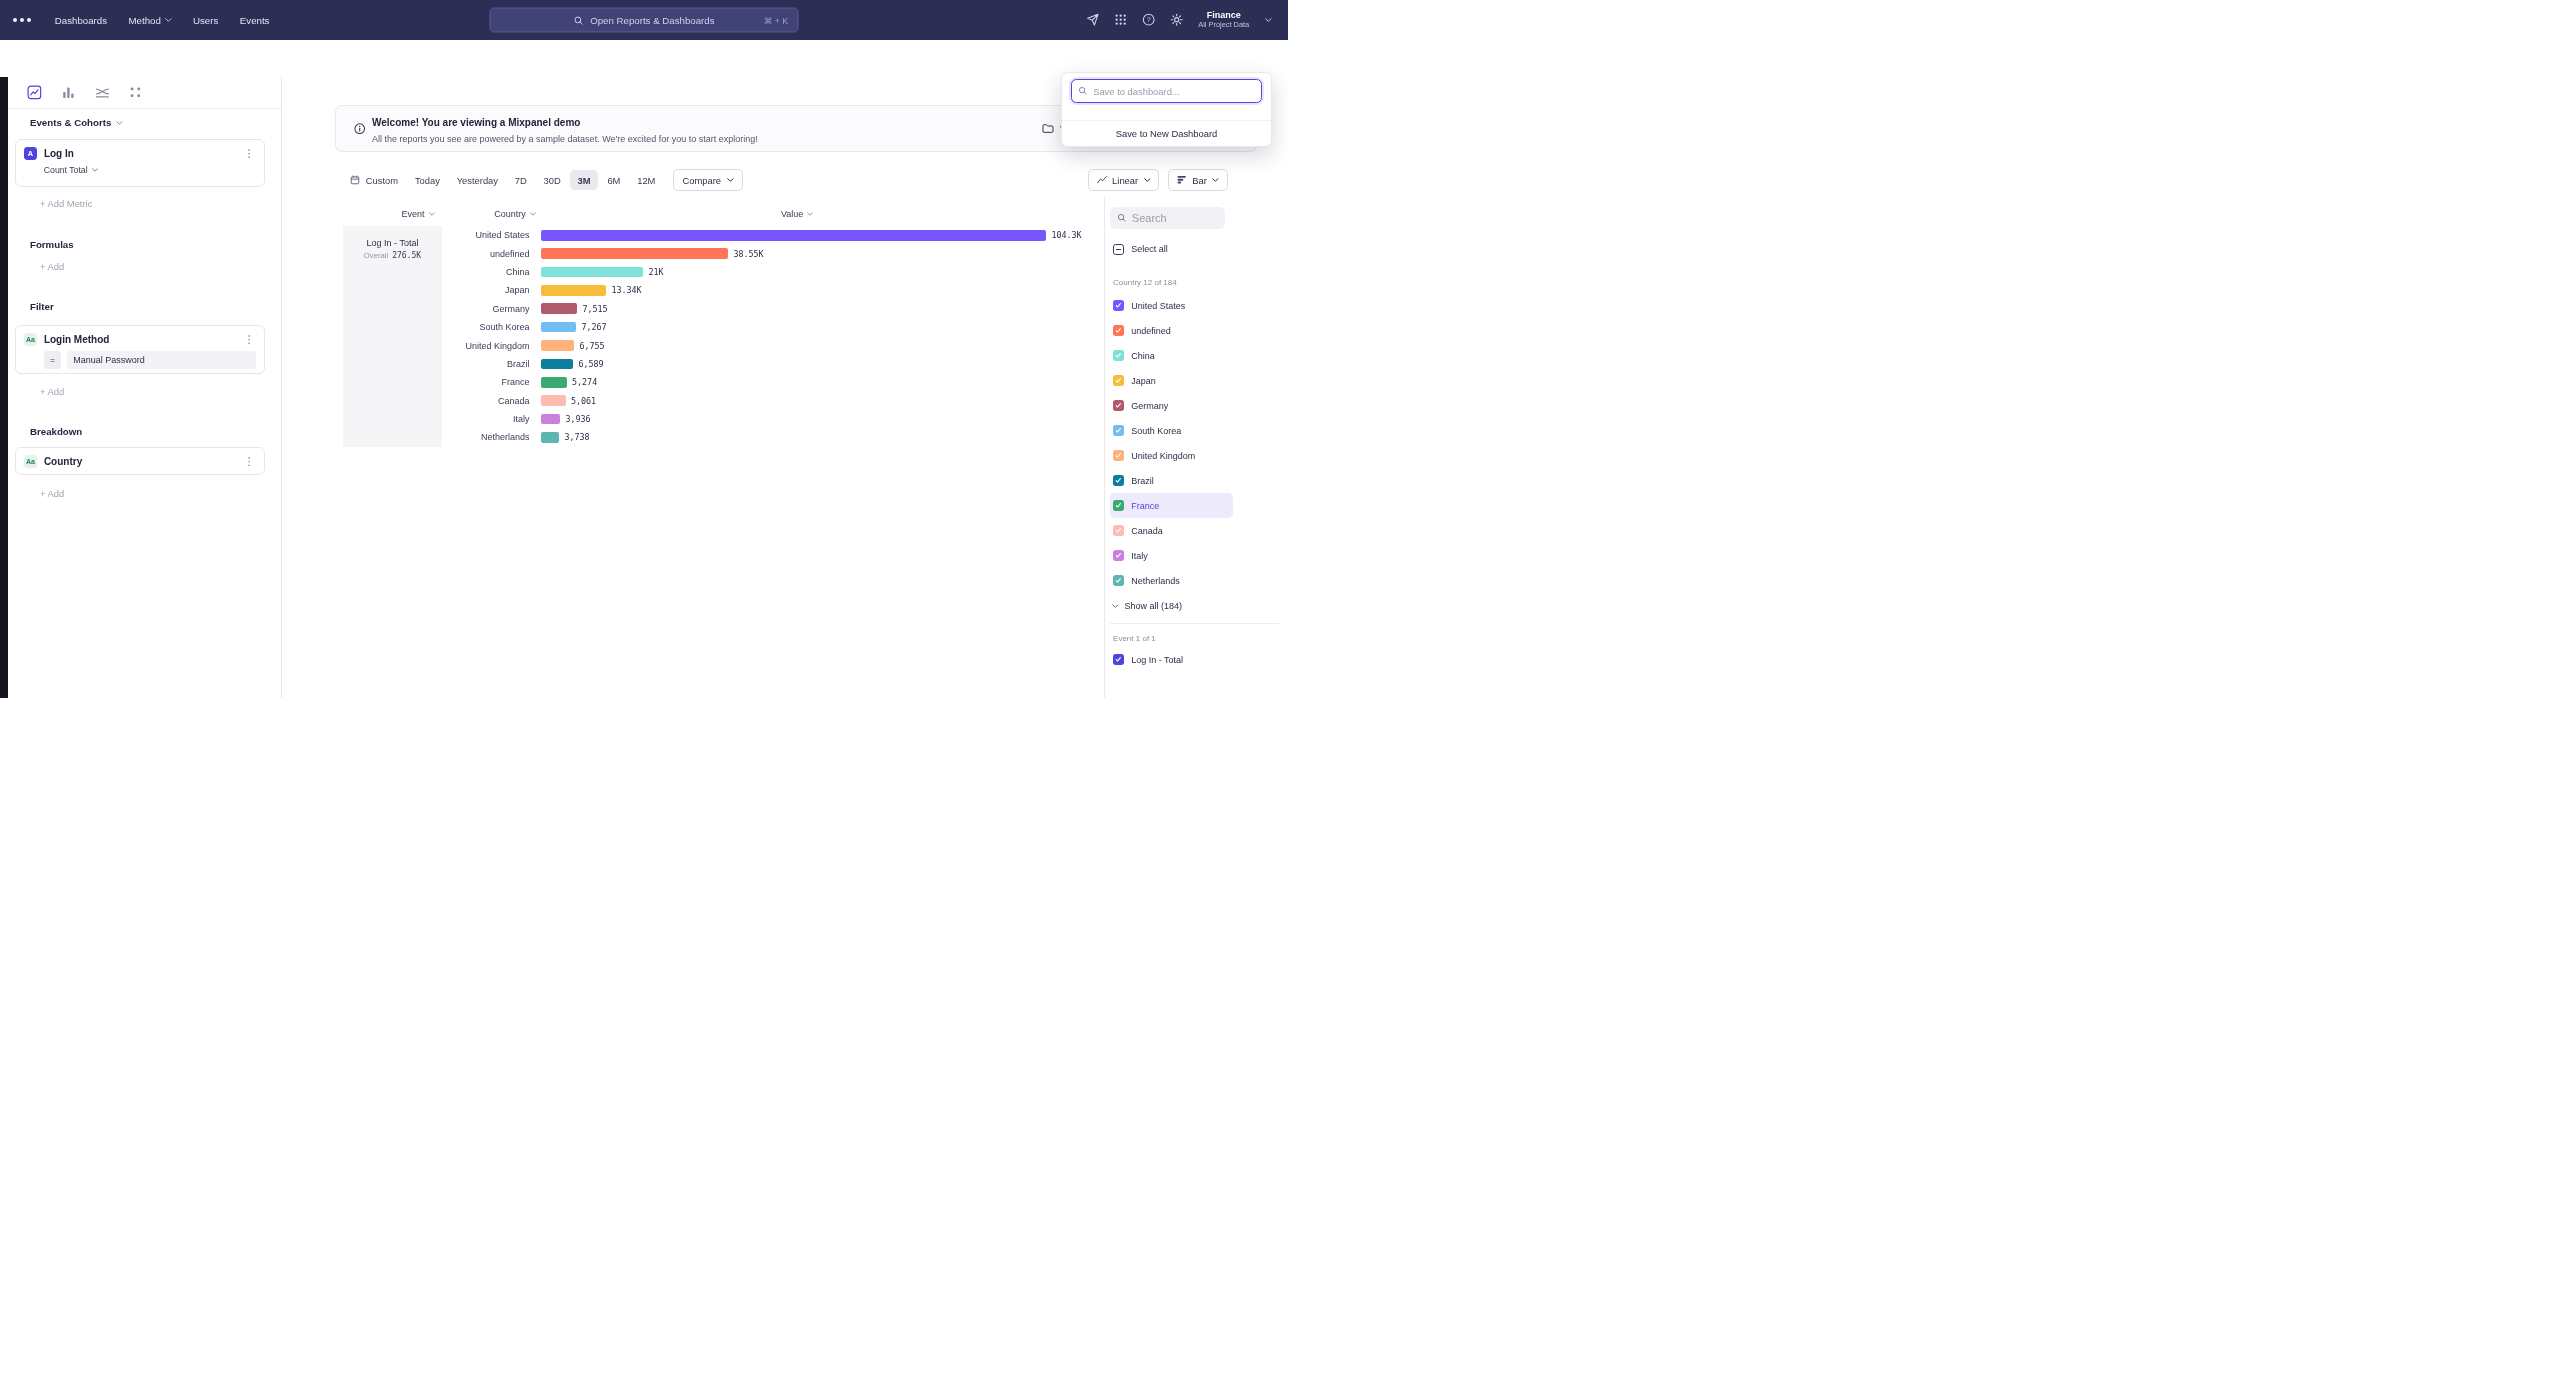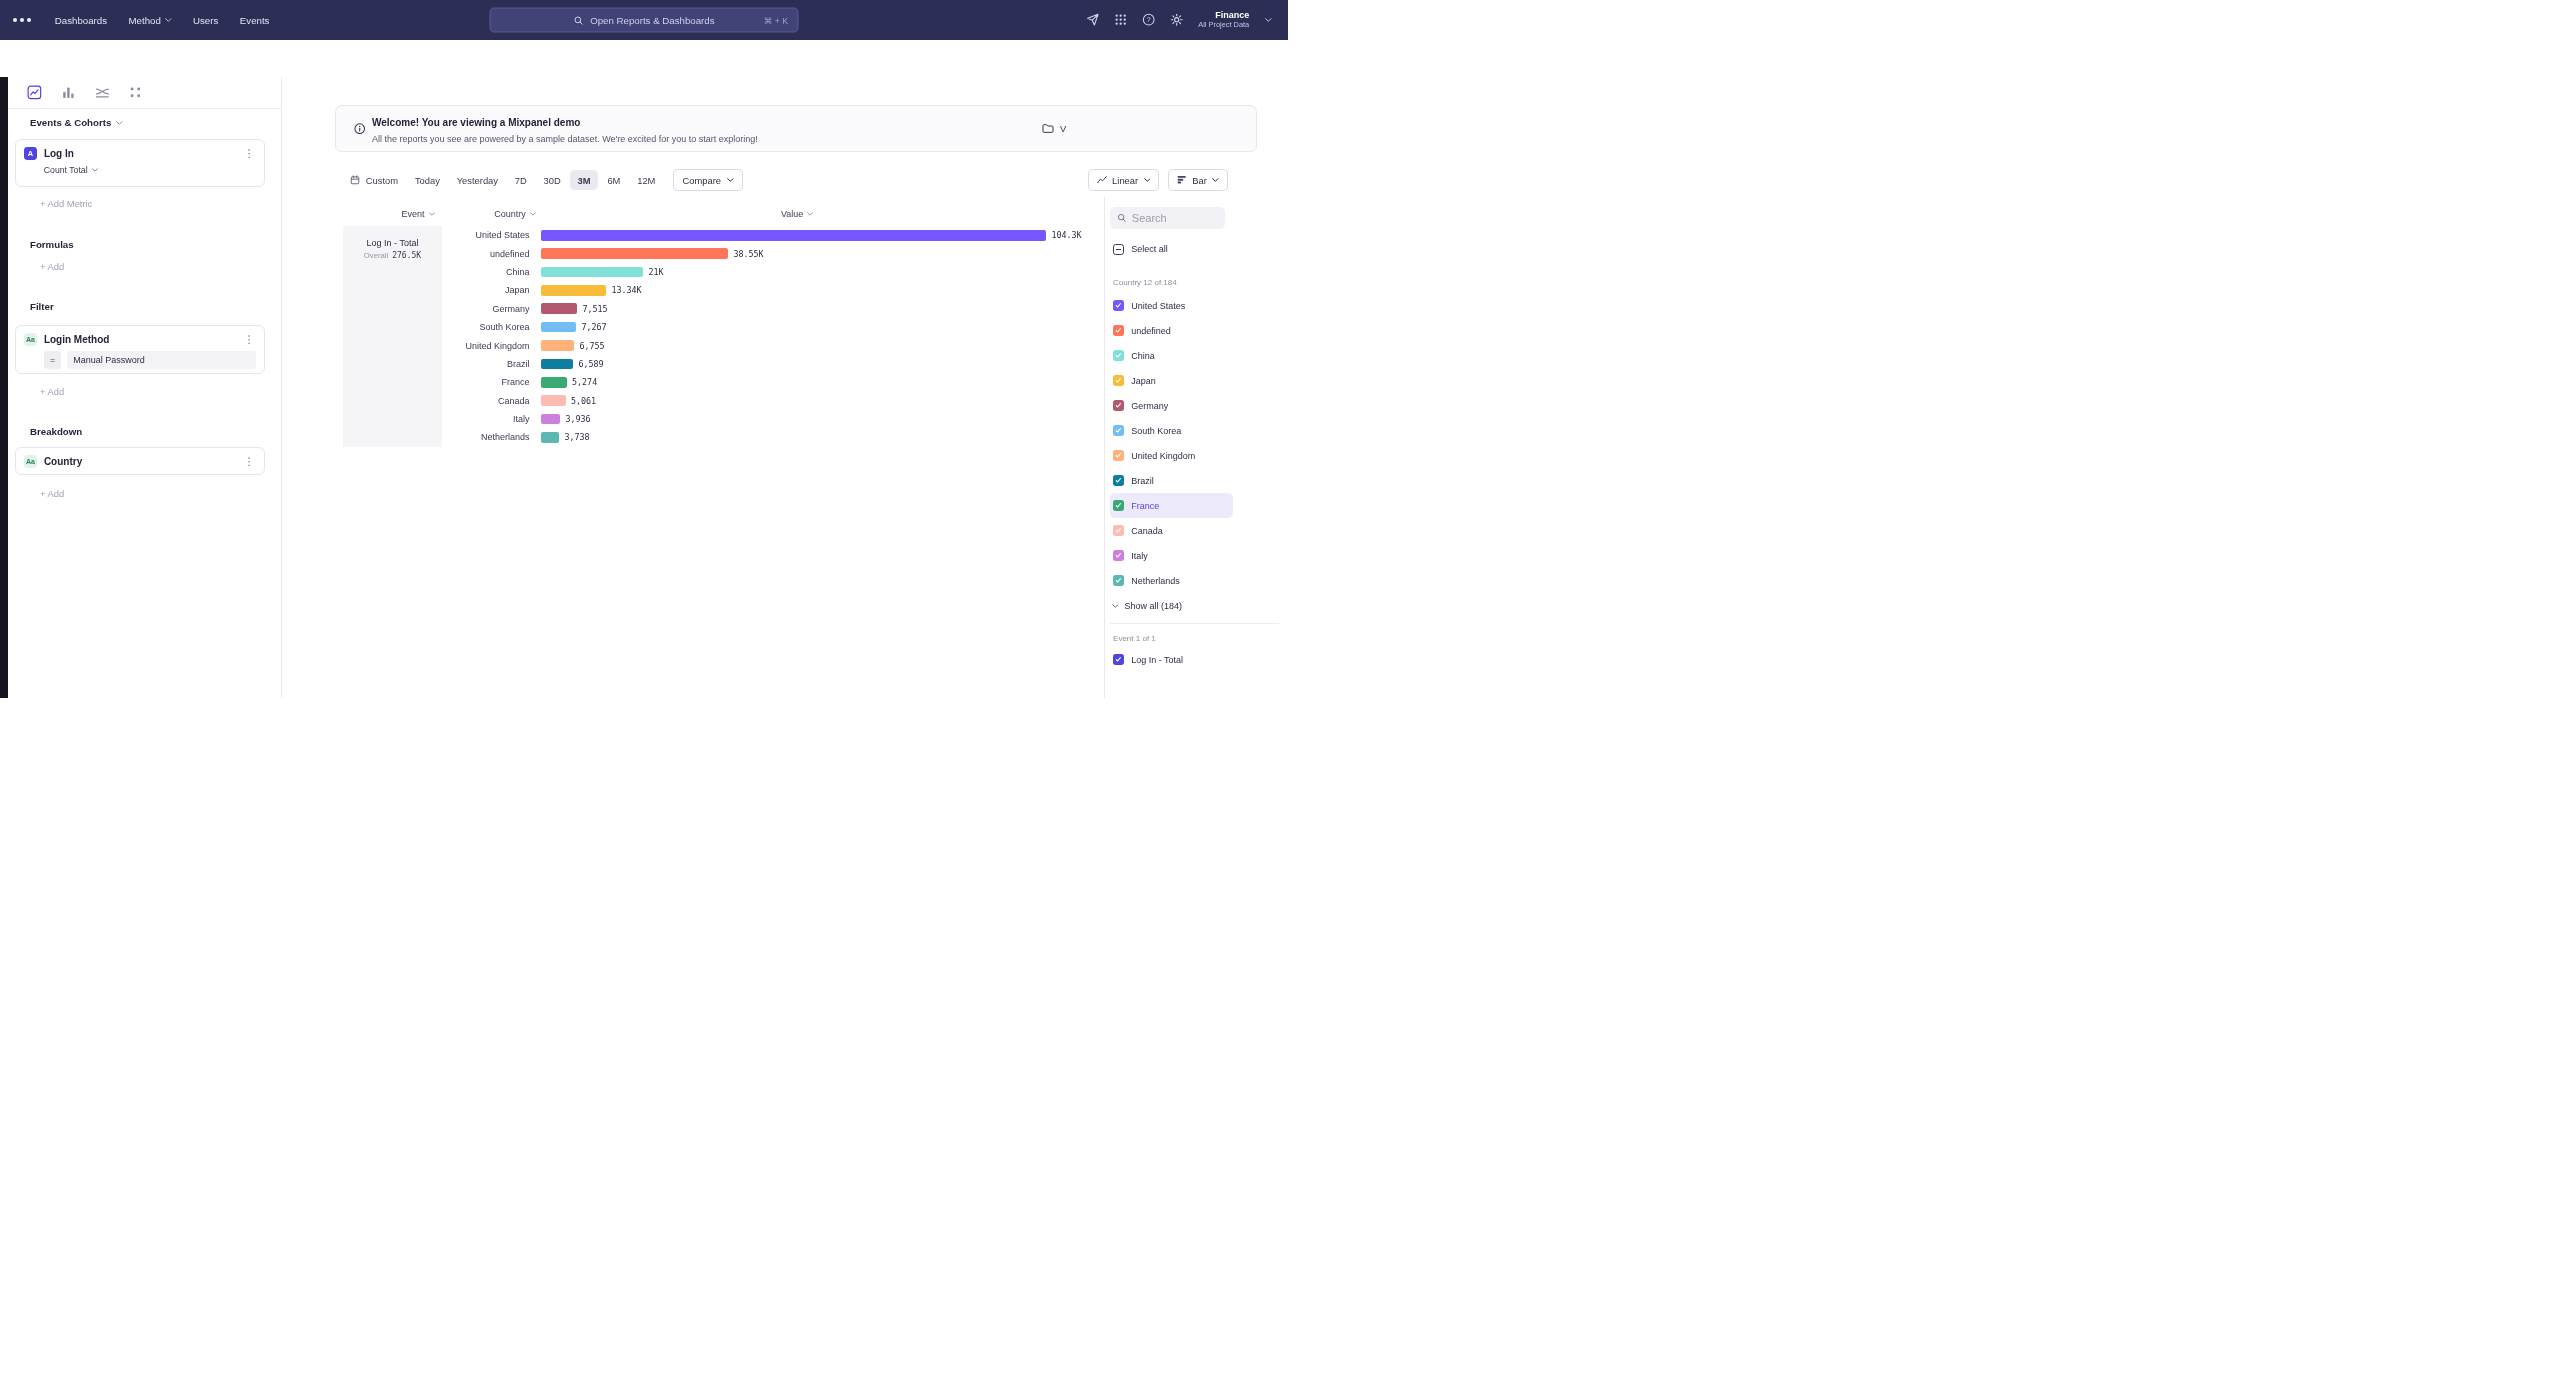--- a/index.html
+++ b/index.html
@@ -15,21 +15,21 @@
   .logo { display:flex; gap:2.7px; margin-left:13.4px; align-items:center; }
   .logo i { width:4px; height:4px; border-radius:50%; background:#ffffff; opacity:.93; display:block; }
   .nav-items { display:flex; gap:21.5px; margin-left:24px; font-size:9.7px; }
   .nav-item { display:flex; align-items:center; gap:4px; cursor:pointer; color:#e3e4f2; }
   .nav-item .chev { color:#b9bbdd; }
   .nav-search { position:absolute; left:50%; top:50%; transform:translate(-50%,-50%); width:309px; height:25px; background:#414377; border:0.7px solid #5b5d96; border-radius:4.7px; display:flex; align-items:center; justify-content:center; gap:6.7px; }
   .nav-search .ph { color:#cfd1ec; font-size:9.7px; }
   .nav-search .shortcut { position:absolute; right:9.4px; color:#9da0ca; font-size:8.7px; }
   .nav-right { position:absolute; right:16px; display:flex; align-items:center; gap:14.8px; }
   .nav-icon { width:13.4px; height:13.4px; color:#d5d7ec; cursor:pointer; }
-  .project { margin-left:0; text-align:right; line-height:1.2; cursor:pointer; }
+  .project { margin-left:0; text-align:center; line-height:1.2; cursor:pointer; }
   .project .pname { font-size:9px; font-weight:700; color:#fff; }
   .project .pscope { font-size:7.4px; color:#c2c5e1; margin-top:0.7px; }
   .proj-chev { color:#c2c5e1; margin-left:1.3px; }
 
   
   .subheader { position:absolute; top:40px; left:0; right:0; height:38px; background:#fff; border-bottom:0.7px solid #e8e8ee; display:flex; align-items:center; z-index:9; }
   .doc-title { margin-left:25px; font-size:12.7px; color:#20203a; font-weight:500; }
   .doc-desc { margin-left:17.4px; font-size:9.4px; color:#9b9bae; cursor:text; }
   .subheader-right { position:absolute; right:19px; display:flex; align-items:center; gap:13.4px; }
   .icon-btn { color:#4f4f68; cursor:pointer; }
@@ -604,15 +604,25 @@
     <div class="rp-eitem">
       <span class="cb" style="background: rgb(79, 68, 224);">
           <svg viewBox="0 0 12 12" width="6.7" height="6.7">
             <path d="M2.2 6.5l2.5 2.5 5-6.2" fill="none" stroke="#fff" stroke-width="2" stroke-linecap="round" stroke-linejoin="round"></path>
           </svg>
         </span>
       <span class="fitem-label">Log In - Total</span>
     </div>
   </div>
 
+  <div class="popover">
+    <div class="pop-input">
+      <svg class="mag" width="9.4" height="9.4" viewBox="0 0 16 16">
+          <circle cx="7" cy="7" r="4.6" fill="none" stroke="currentColor" stroke-width="1.6"></circle>
+          <line x1="10.4" y1="10.4" x2="14" y2="14" stroke="currentColor" stroke-width="1.6" stroke-linecap="round"></line>
+        </svg>
+      <input autofocus="" placeholder="Save to dashboard..." style="">
+    </div>
+    <div class="pop-option">Save to New Dashboard</div>
+  </div>
 
 </div>
 
 
 </body></html>

